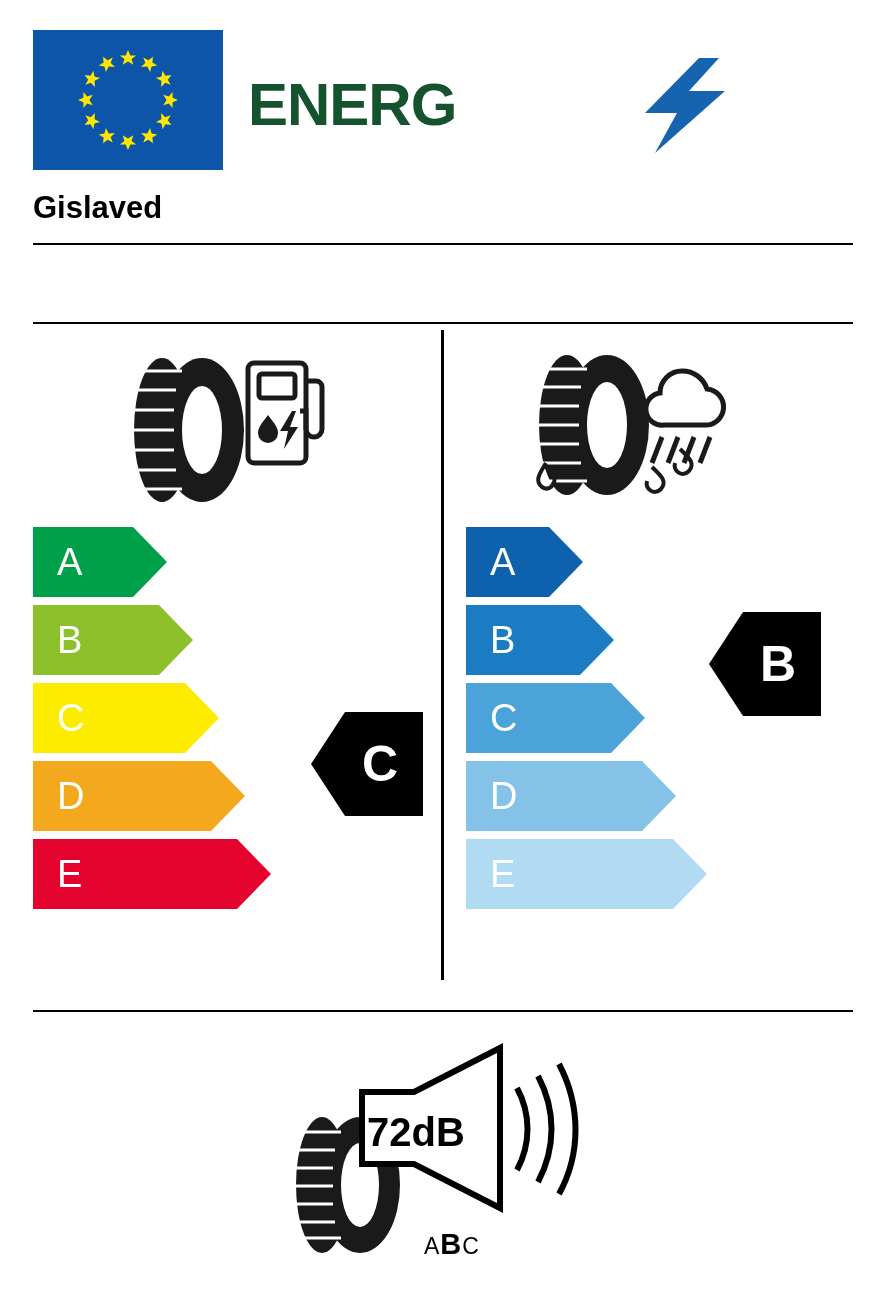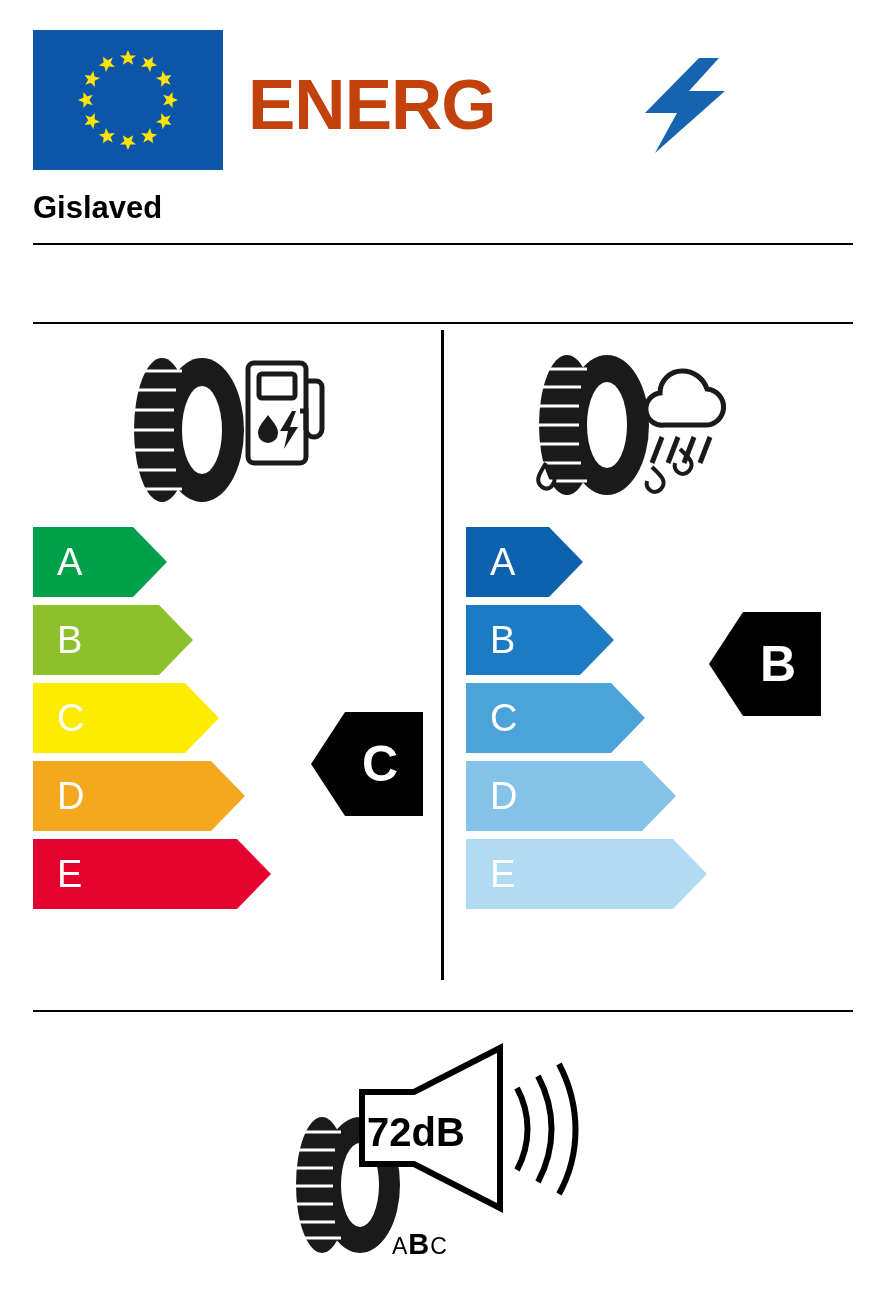--- a/index.html
+++ b/index.html
@@ -36,23 +36,23 @@
     left: 0; top: 0;
     width: 190px; height: 140px;
   }
   .energy-word {
     position: absolute;
     left: 215px;
     top: 30px;
     height: 90px;
     font-family: "Liberation Sans", sans-serif;
     font-weight: bold;
-    font-size: 71px;
+    font-size: 60px;
     letter-spacing: -1px;
-    color: #c2410c;
+    color: #14532d;
     line-height: 90px;
     white-space: nowrap;
   }
   .energy-bolt {
     position: absolute;
     left: 608px;
     top: 28px;
   }
 
   
@@ -153,21 +153,21 @@
     position: absolute;
     left: 367px;
     top: 1110px;
     font-size: 40px;
     color: #000;
     font-weight: bold;
     white-space: nowrap;
   }
   .noise-classes {
     position: absolute;
-    left: 392px;
+    left: 424px;
     top: 1228px;
     font-size: 23px;
     color: #000;
     white-space: nowrap;
     letter-spacing: 1px;
   }
   .noise-classes b {
     font-size: 29px;
     font-weight: bold;
   }

